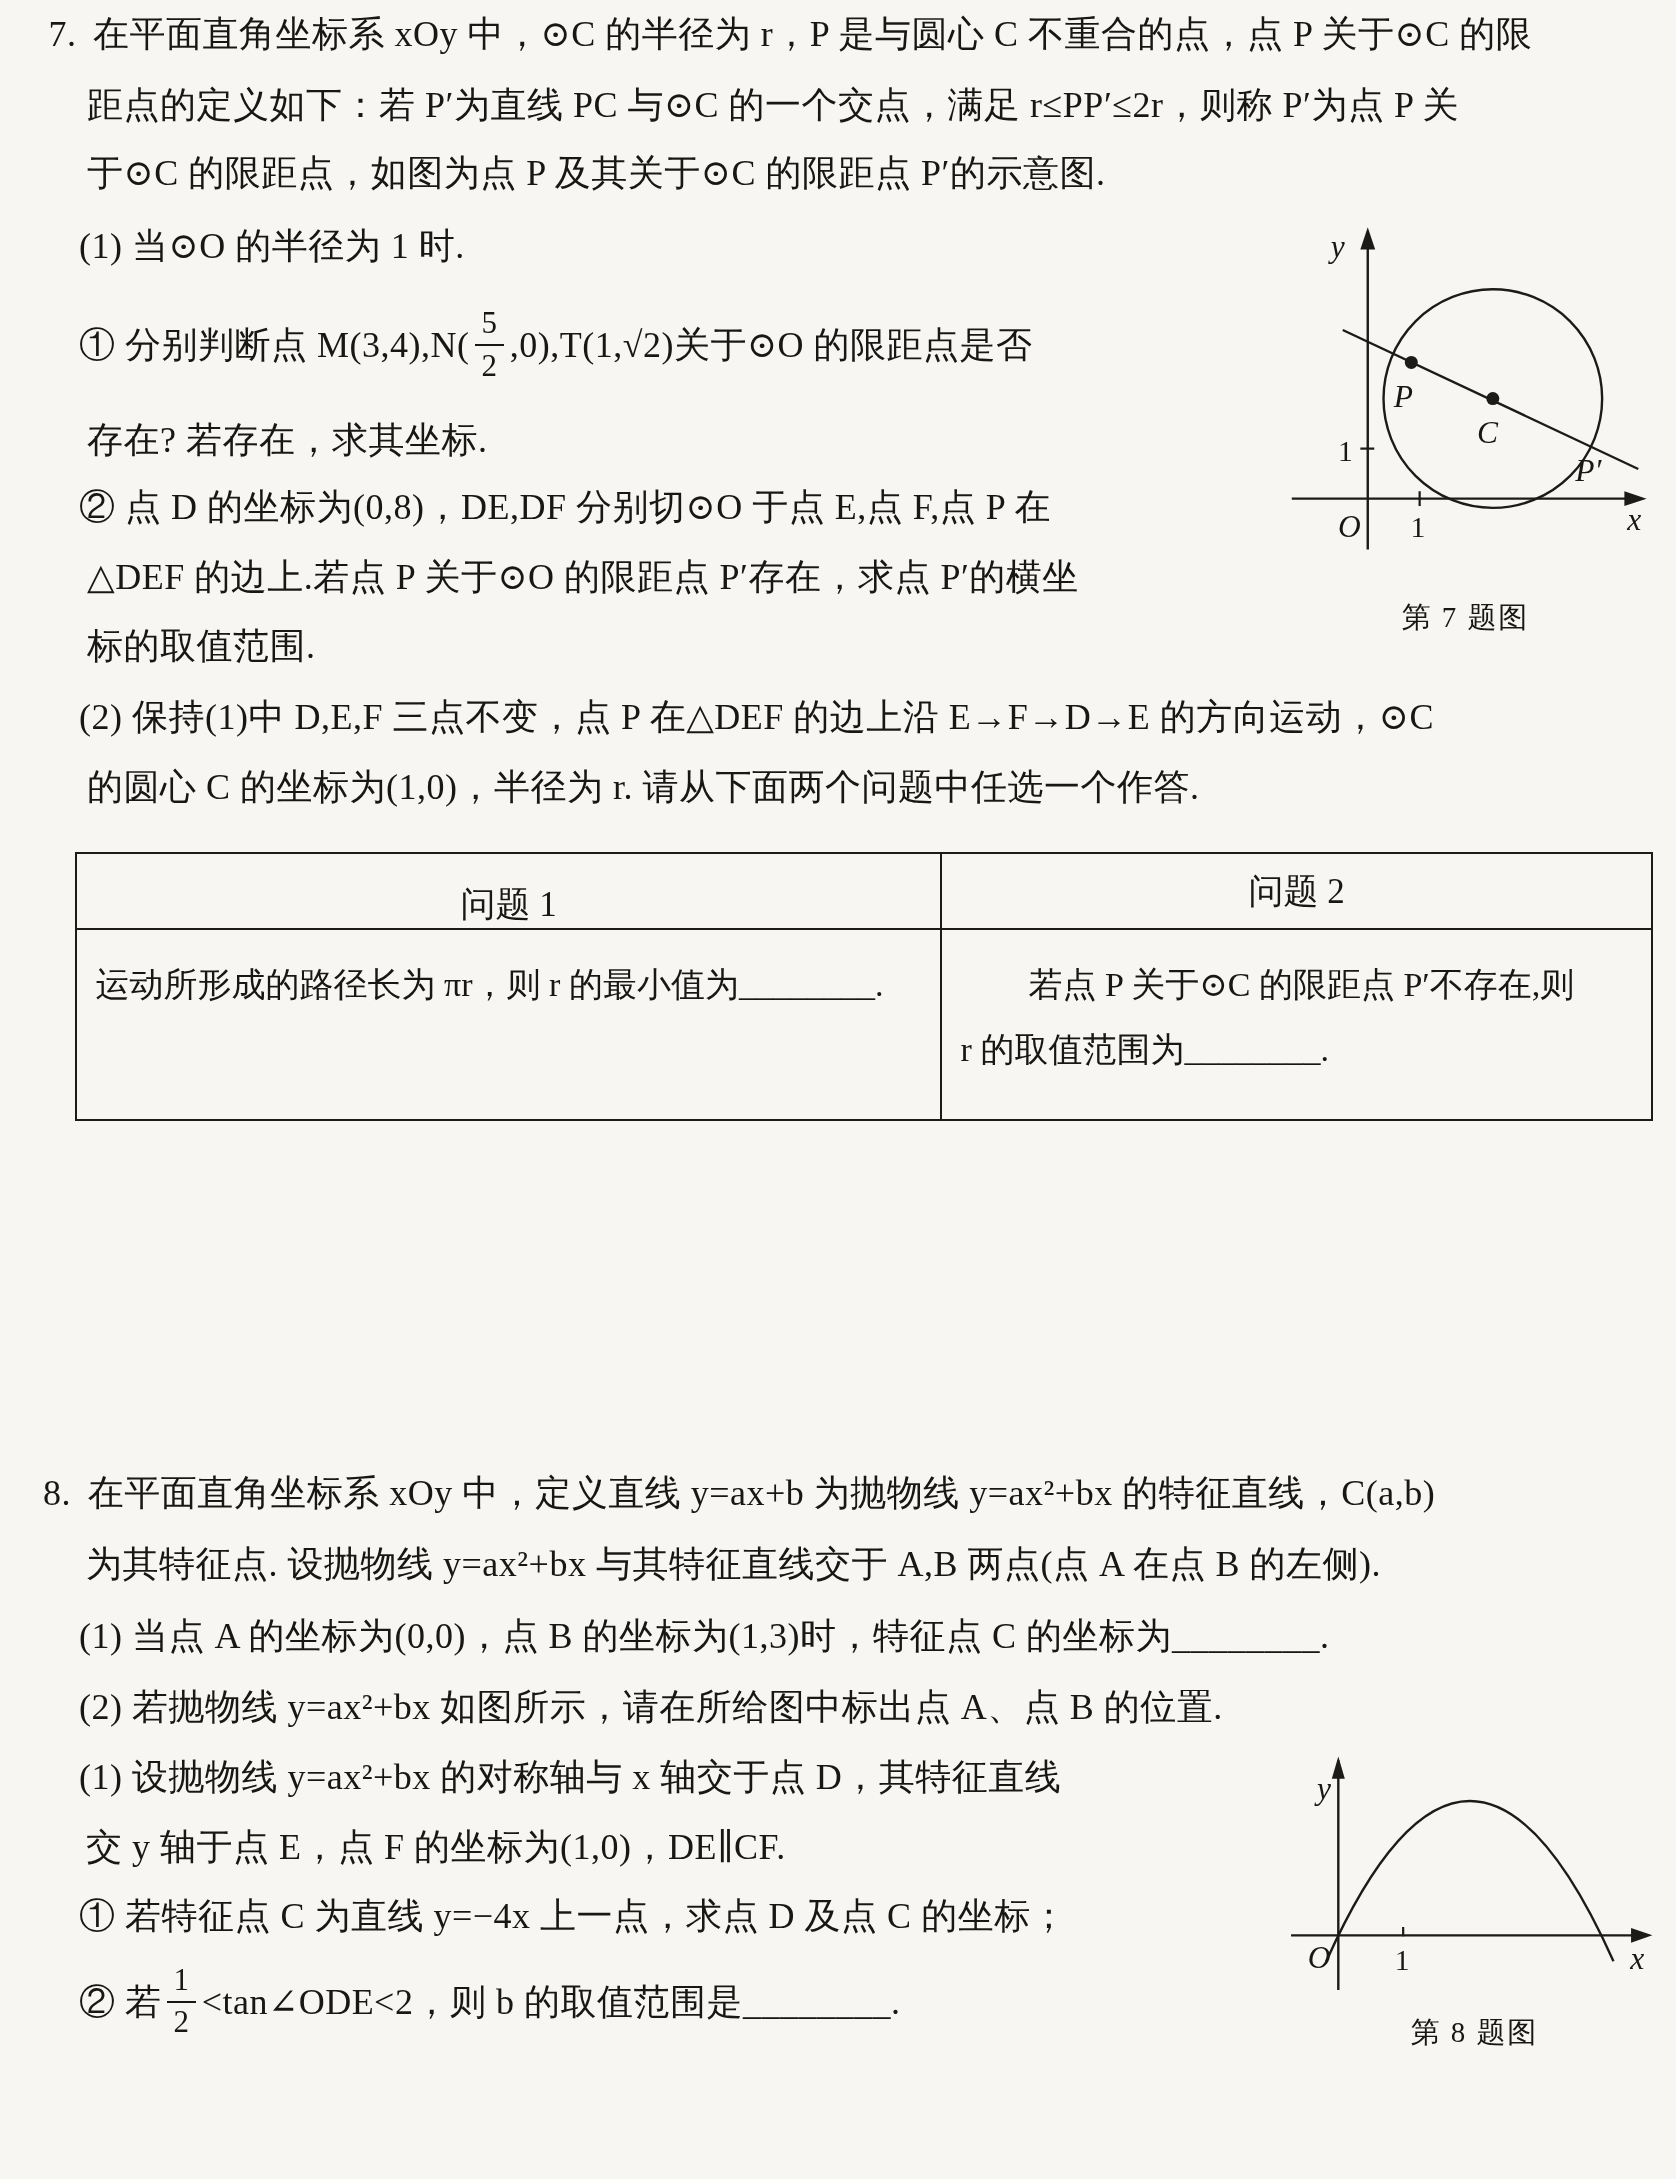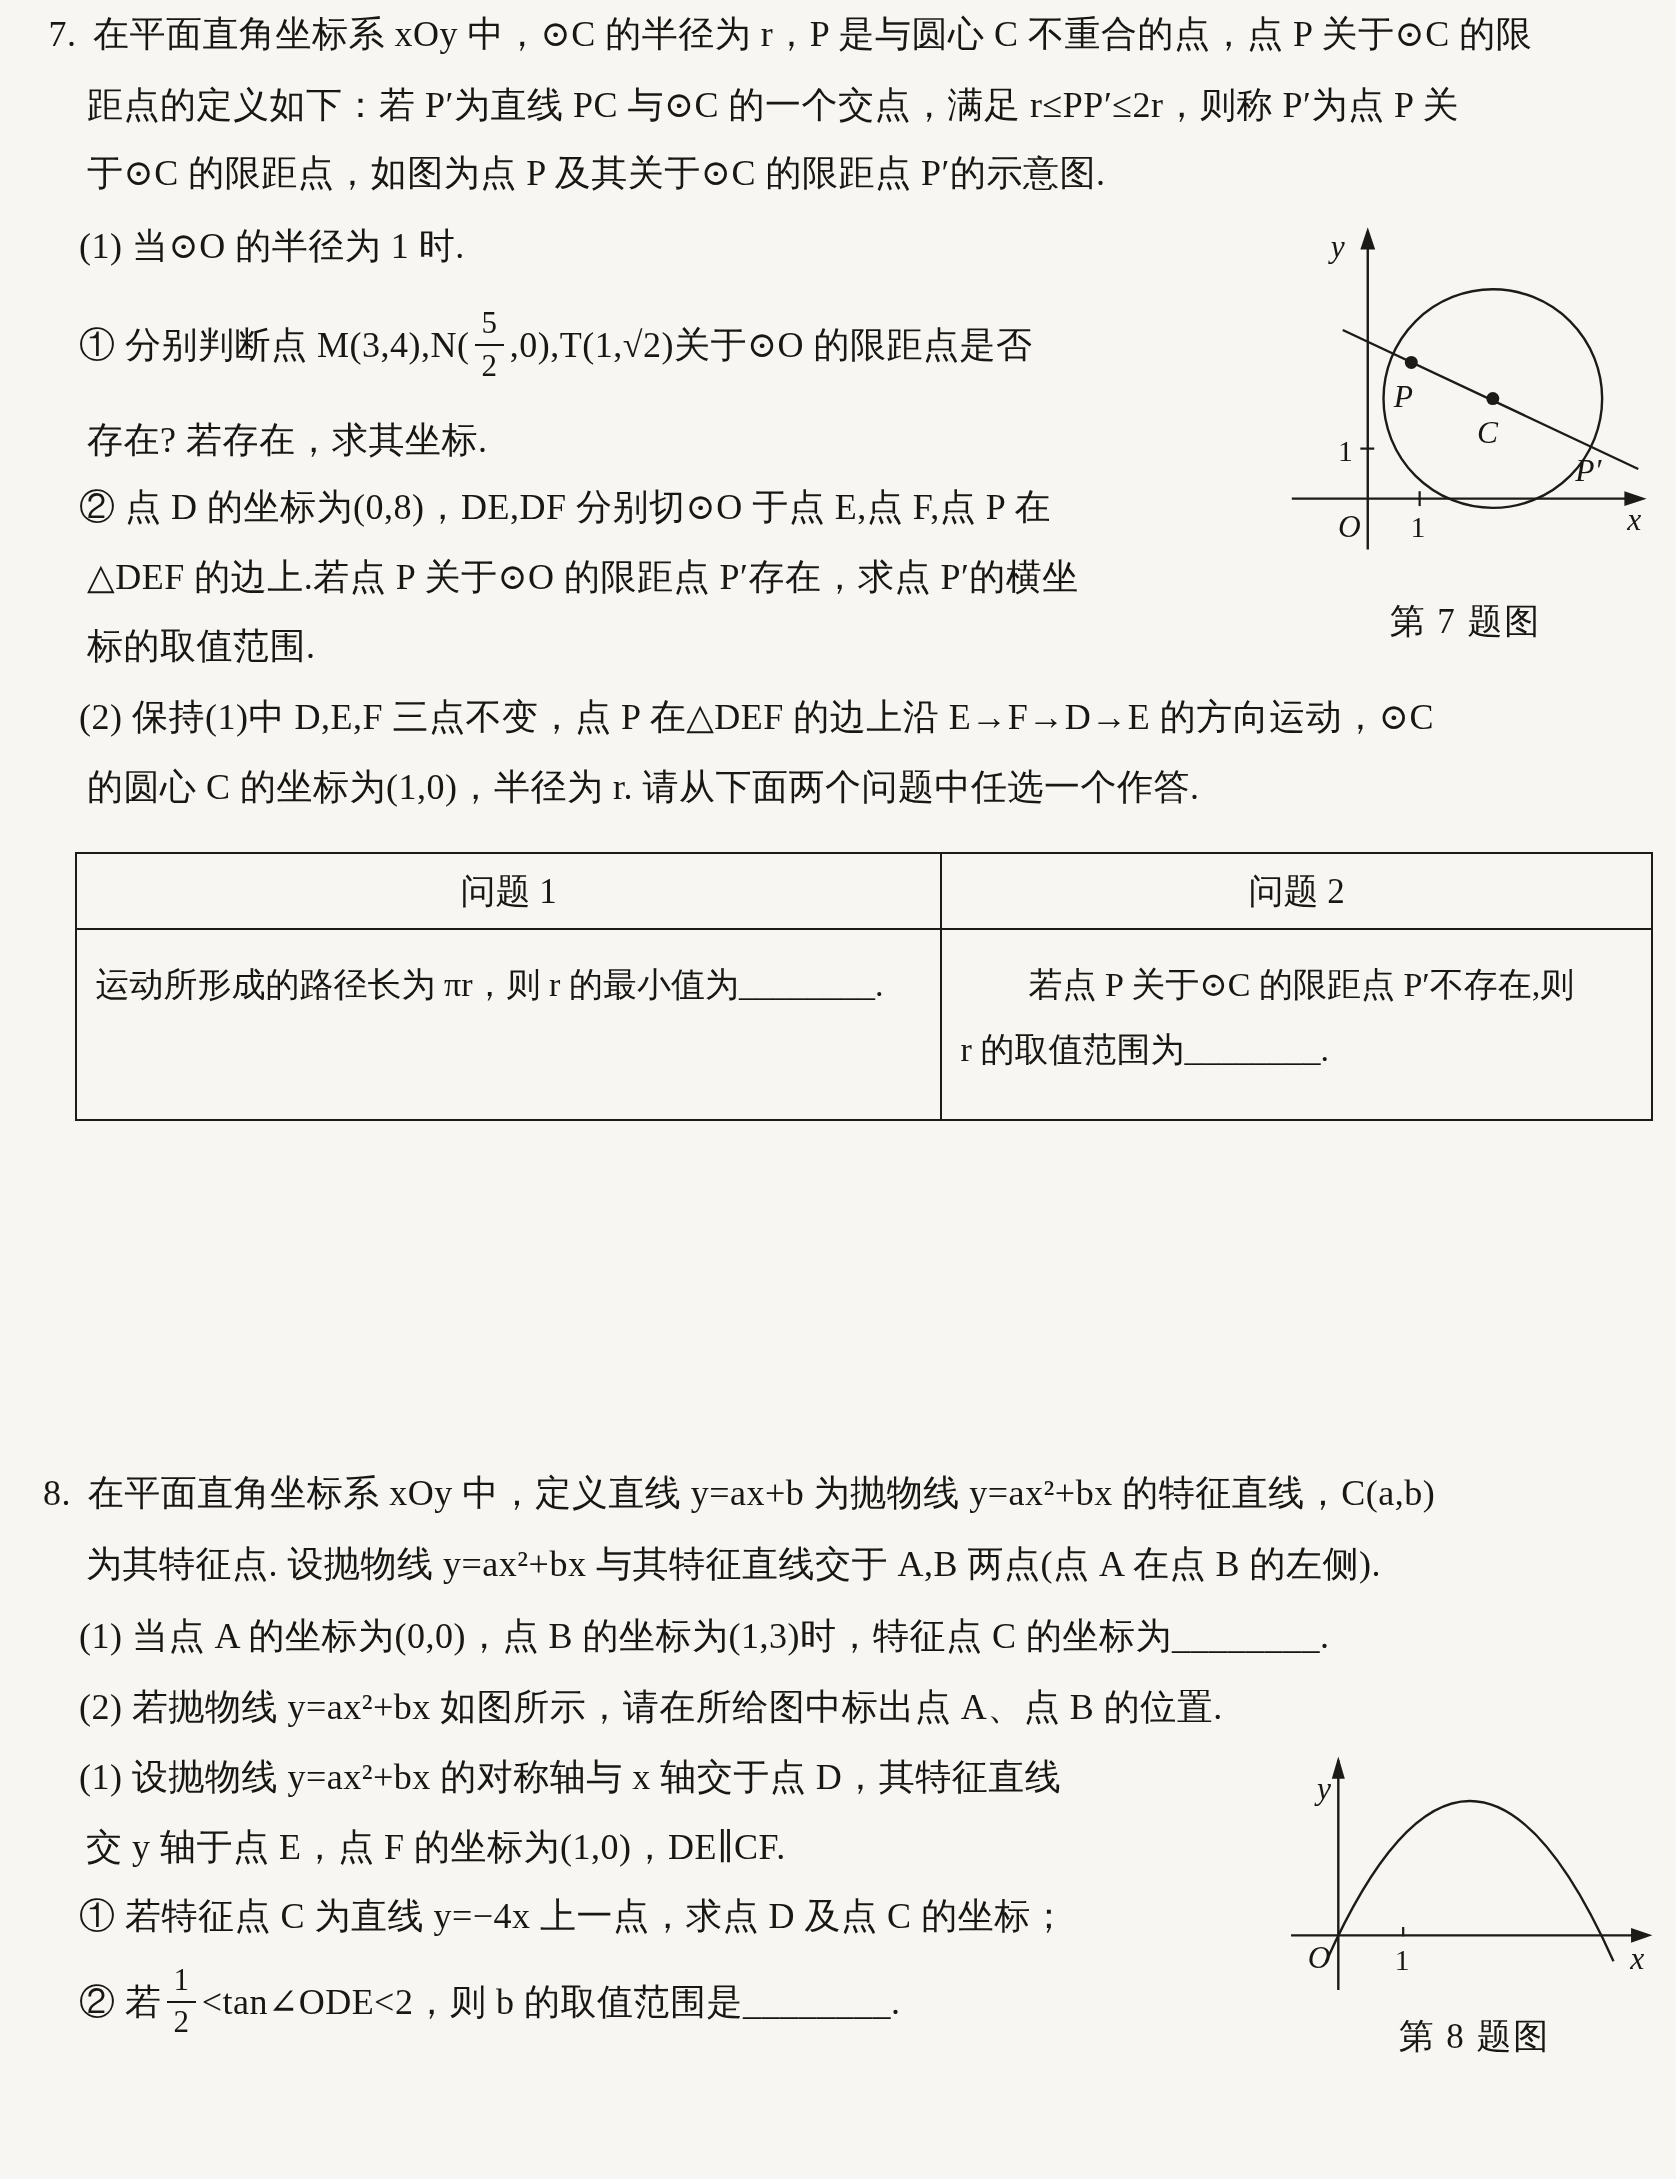--- a/index.html
+++ b/index.html
@@ -17,29 +17,29 @@
   .frac .fden{padding-top:2.8px;}
   
   .choice-table{
     position:absolute;left:75px;top:852px;width:1578px;height:269px;
     border:2.8px solid #1c1b19;box-sizing:border-box;
     display:grid;grid-template-columns:865px 1fr;grid-template-rows:76px 1fr;
   }
   .cell{box-sizing:border-box;}
   .th{display:flex;align-items:center;justify-content:center;
       font-size:35px;border-bottom:2.8px solid #1c1b19;}
-  .colsep{border-right:2.3px solid #1c1b19;}
+  .colsep{border-right:2.3px solid #1c1b19;align-items:flex-end;}
   .td{padding:22px 18.6px 0 18.6px;font-size:34px;line-height:65px;}
   .cellline{white-space:nowrap;overflow:hidden;}
   .indent{text-indent:2em;}
   
   .fig{position:absolute;}
   .fig svg{display:block;}
   .fig-caption{position:absolute;left:0;width:100%;text-align:center;
-               font-size:35px;letter-spacing:1.9px;}
+               font-size:29px;letter-spacing:1.9px;}
   .svg-var{font-family:"Liberation Serif","DejaVu Serif",serif;font-style:italic;font-size:34px;fill:#181715;}
   .svg-num{font-family:"Liberation Serif","DejaVu Serif",serif;font-size:32px;fill:#181715;}
 </style>
 </head>
 <body>
 
 <div class="ln" style="left:20.4px;top:11px"><span class="qnum">7.</span><span>在平面直角坐标系 xOy 中，⊙C 的半径为 r，P 是与圆心 C 不重合的点，点 P 关于⊙C 的限</span></div>
 <div class="ln" style="left:59px;top:82px">距点的定义如下：若 P′为直线 PC 与⊙C 的一个交点，满足 r≤PP′≤2r，则称 P′为点 P 关</div>
 <div class="ln" style="left:59px;top:150px">于⊙C 的限距点，如图为点 P 及其关于⊙C 的限距点 P′的示意图.</div>
 <div class="ln" style="left:51px;top:223px">(1) 当⊙O 的半径为 1 时.</div>

